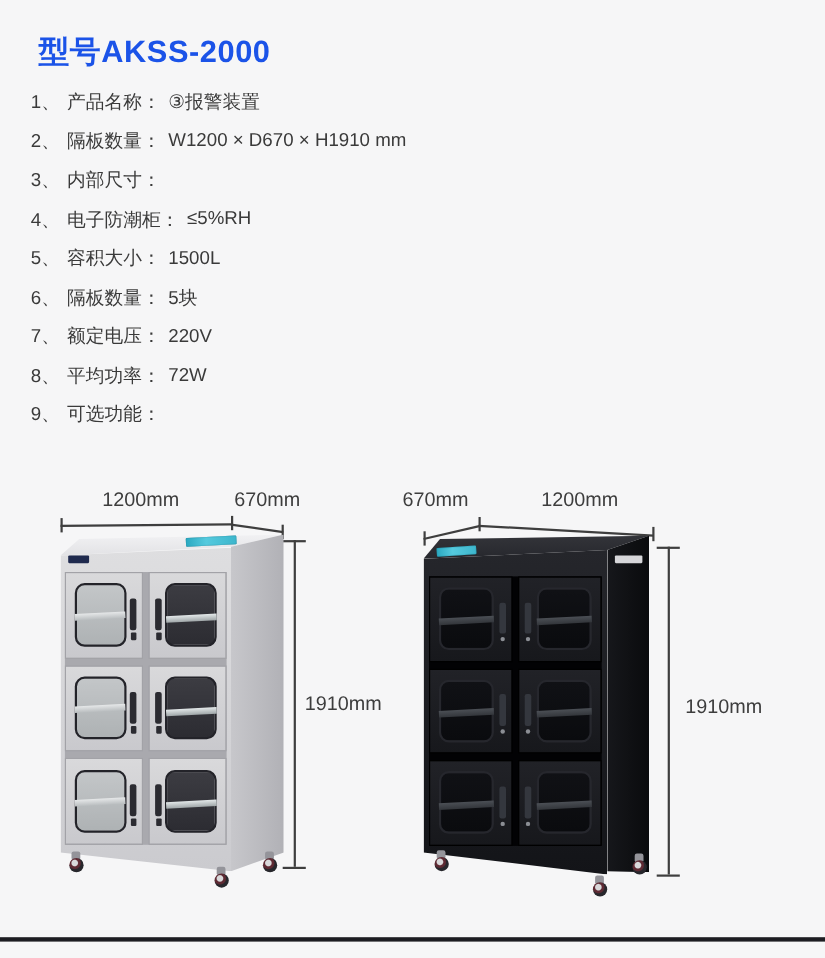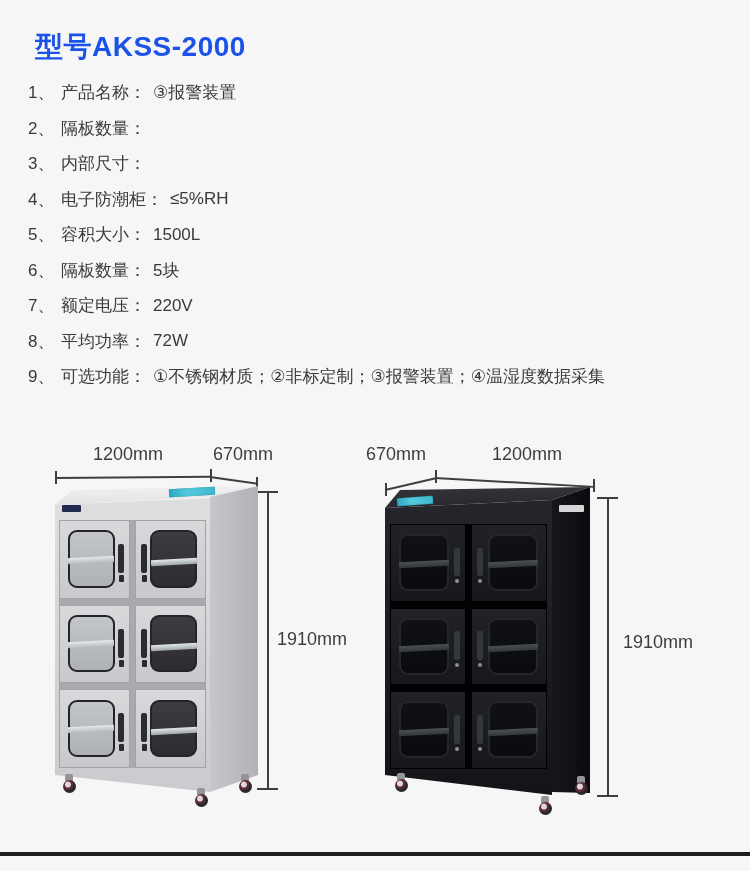--- a/index.html
+++ b/index.html
@@ -92,20 +92,21 @@
 
 <div class="spec-list">
   <div class="spec-row">
     <span class="spec-num">1、</span>
     <span class="spec-label">产品名称：</span>
     <span class="spec-value">③报警装置</span>
   </div>
   <div class="spec-row">
     <span class="spec-num">2、</span>
     <span class="spec-label">隔板数量：</span>
+    <span class="spec-value">W1200 × D670 × H1910 mm</span>
   </div>
   <div class="spec-row">
     <span class="spec-num">3、</span>
     <span class="spec-label">内部尺寸：</span>
   </div>
   <div class="spec-row">
     <span class="spec-num">4、</span>
     <span class="spec-label">电子防潮柜：</span>
     <span class="spec-value">≤5%RH</span>
   </div>
@@ -125,21 +126,20 @@
     <span class="spec-value">220V</span>
   </div>
   <div class="spec-row">
     <span class="spec-num">8、</span>
     <span class="spec-label">平均功率：</span>
     <span class="spec-value">72W</span>
   </div>
   <div class="spec-row">
     <span class="spec-num">9、</span>
     <span class="spec-label">可选功能：</span>
-    <span class="spec-value">①不锈钢材质；②非标定制；③报警装置；④温湿度数据采集</span>
   </div>
 </div>
 
 <div>
 
   <div class="dim-label" style="left:68px;top:444px;width:120px;">1200mm</div>
   <div class="dim-label" style="left:193px;top:444px;width:100px;">670mm</div>
 
   <div class="dim-seg" style="left:55px;top:477px;width:155px;transform:rotate(-0.5deg);"></div>
   <div class="dim-seg" style="left:210px;top:476px;width:48px;transform:rotate(8deg);"></div>

